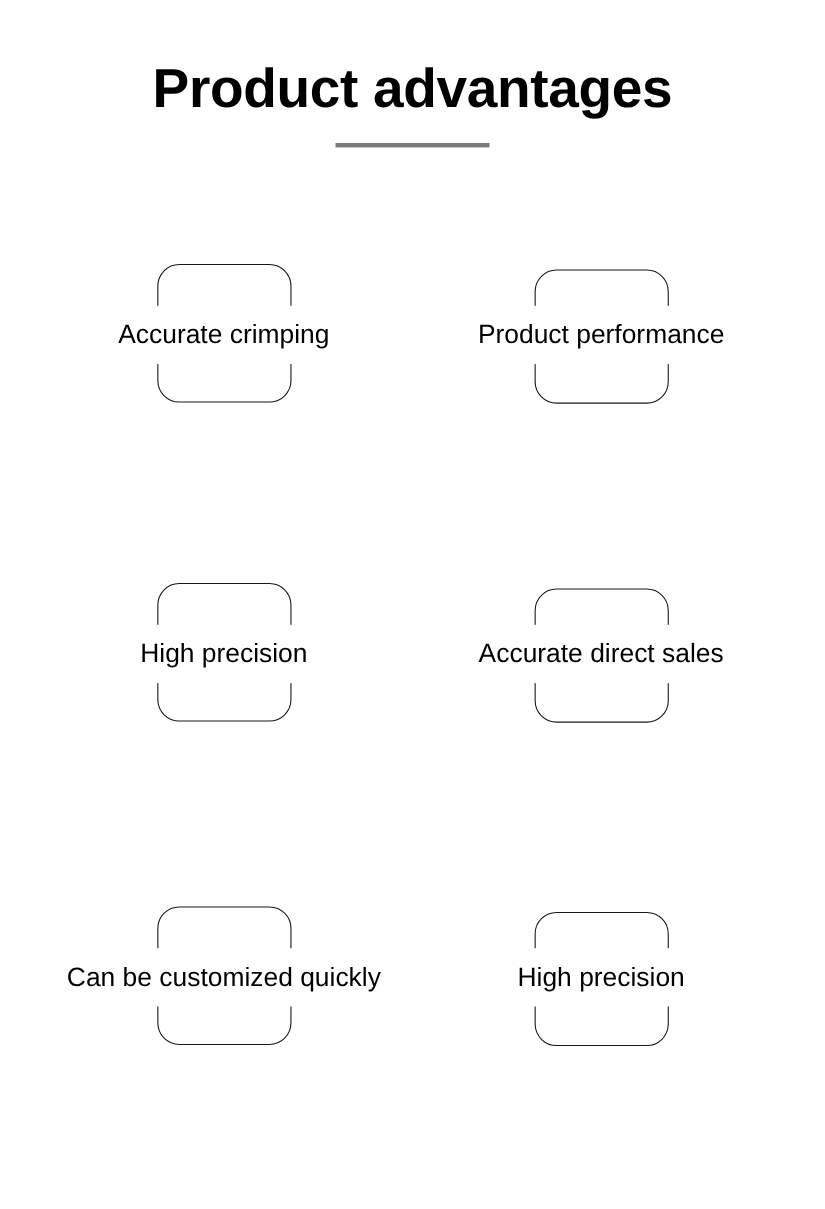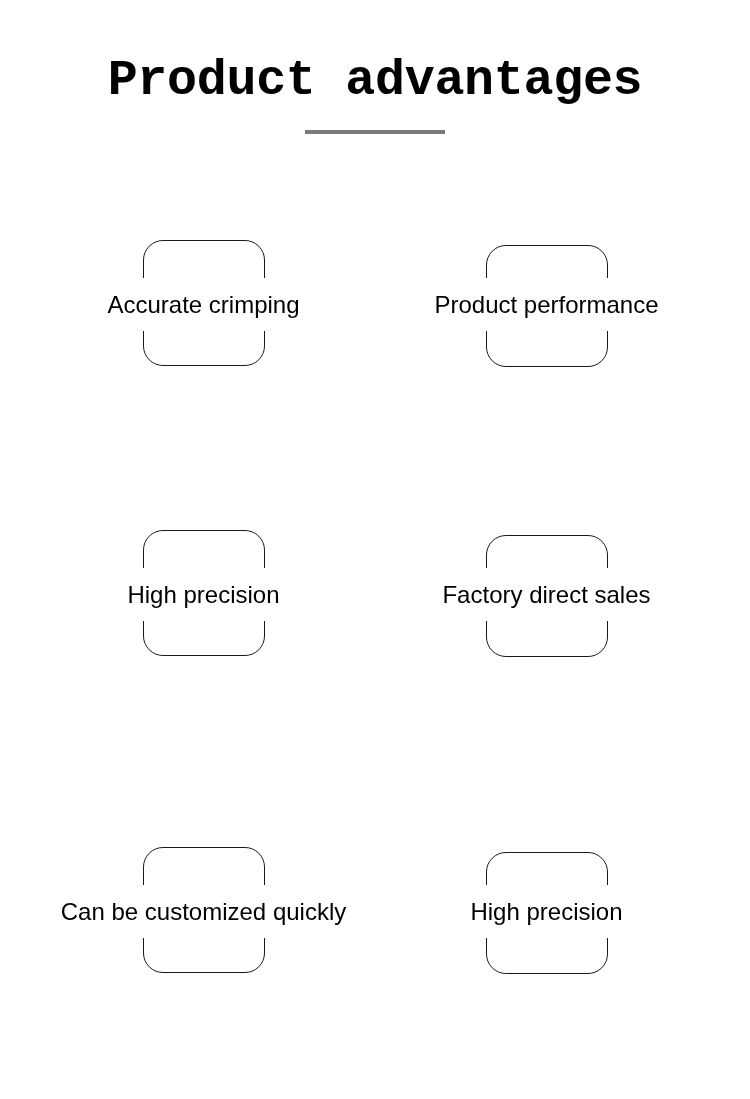--- a/index.html
+++ b/index.html
@@ -32,21 +32,20 @@
     text-align: center;
   }
   .page-title {
     font-size: 50px;
     font-weight: bold;
     color: #000000;
     line-height: 1.15;
     letter-spacing: -0.3px;
     margin: 0;
     white-space: nowrap;
-    font-family: Liberation Mono, monospace;
   }
   .title-divider {
     width: 140px;
     height: 4px;
     background: #7a7a7a;
     margin: 20px auto 0 auto;
   }
 
   
   .features {
@@ -58,21 +57,21 @@
   }
 
   .feature-row {
     position: absolute;
     left: 0;
     width: 750px;
     height: 128px;
   }
   .feature-row.row-1 { top: 0px; padding-left: 43px; }
   .feature-row.row-2 { top: 290px; }
-  .feature-row.row-3 { top: 607px; }
+  .feature-row.row-3 { top: 584px; }
 
   .feature-cell {
     position: absolute;
     top: 0;
     width: 375px;
     height: 128px;
   }
   .feature-cell.col-1 { left: 16px; }
   .feature-cell.col-2 { left: 359px; }
 
@@ -139,21 +138,21 @@
 
     <div class="feature-row row-2">
 
       <div class="feature-cell col-1">
         <div class="feature-box"></div>
         <div class="feature-label">High precision</div>
       </div>
 
       <div class="feature-cell col-2">
         <div class="feature-box"></div>
-        <div class="feature-label">Factory direct sales</div>
+        <div class="feature-label">Accurate direct sales</div>
       </div>
 
     </div>
 
     <div class="feature-row row-3">
 
       <div class="feature-cell col-1">
         <div class="feature-box"></div>
         <div class="feature-label">Can be customized quickly</div>
       </div>

